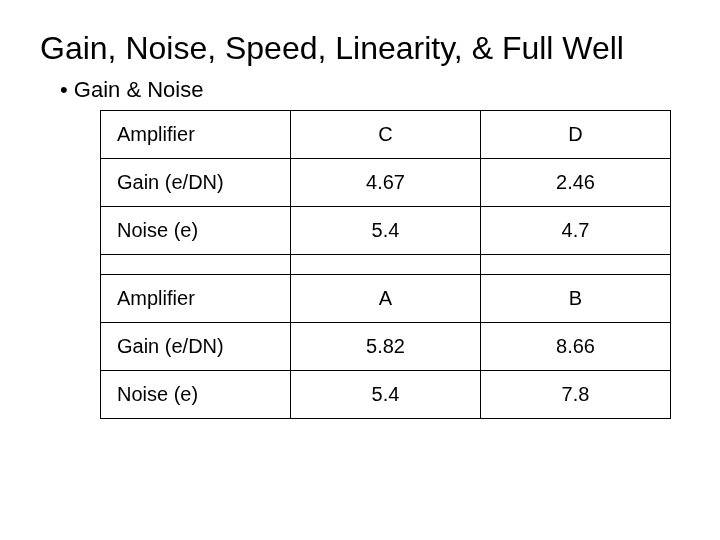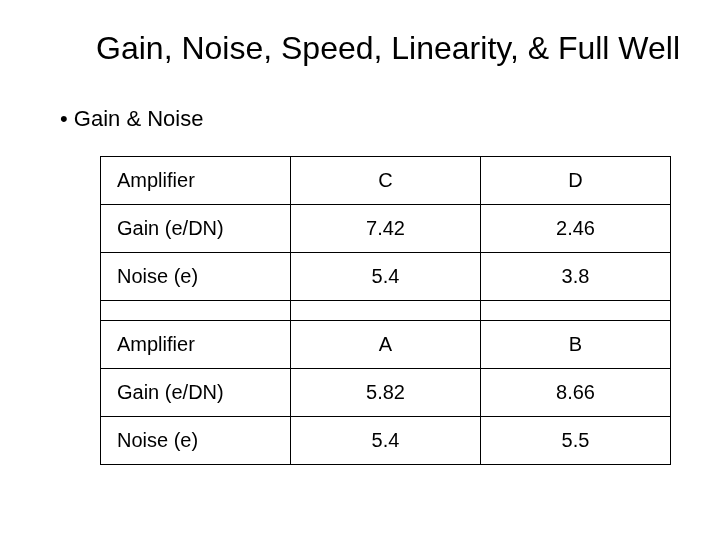--- a/index.html
+++ b/index.html
@@ -14,28 +14,27 @@
       background: #ffffff;
       font-family: Arial, sans-serif;
       padding: 30px 40px;
       overflow: hidden;
     }
 
     .page-title {
       font-size: 32px;
       font-weight: normal;
       color: #000000;
-      margin-bottom: 39px;
-      text-align: right;
+      margin-bottom: 10px;
     }
 
     .section-bullet {
       font-size: 22px;
       color: #000000;
-      margin-bottom: 24px;
+      margin-bottom: 7px;
       margin-left: 20px;
     }
 
     .table-container {
       margin-left: 60px;
     }
 
     table {
       border-collapse: collapse;
       width: 508px;
@@ -80,43 +79,43 @@
 <div class="table-container">
   <table>
     <tbody>
         <tr>
       <td class="col-label">Amplifier</td>
       <td class="col-value">C</td>
       <td class="col-value">D</td>
     </tr>
     <tr>
       <td class="col-label">Gain (e/DN)</td>
-      <td class="col-value">7.42</td>
+      <td class="col-value">4.67</td>
       <td class="col-value">2.46</td>
     </tr>
     <tr>
       <td class="col-label">Noise (e)</td>
       <td class="col-value">5.4</td>
-      <td class="col-value">3.8</td>
+      <td class="col-value">4.7</td>
     </tr>
     <tr class="empty-row">
       <td class="col-label"></td>
       <td class="col-value"></td>
       <td class="col-value"></td>
     </tr>
     <tr>
       <td class="col-label">Amplifier</td>
       <td class="col-value">A</td>
       <td class="col-value">B</td>
     </tr>
     <tr>
       <td class="col-label">Gain (e/DN)</td>
       <td class="col-value">5.82</td>
       <td class="col-value">8.66</td>
     </tr>
     <tr>
       <td class="col-label">Noise (e)</td>
       <td class="col-value">5.4</td>
-      <td class="col-value">5.5</td>
+      <td class="col-value">7.8</td>
     </tr>
   </tbody>
     </table>
 </div>
 
 </body></html>

